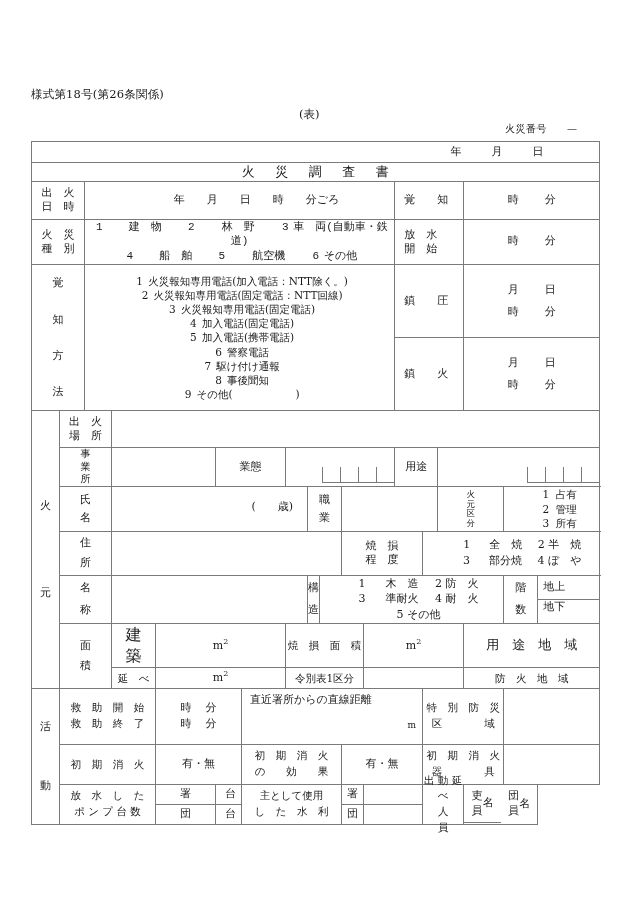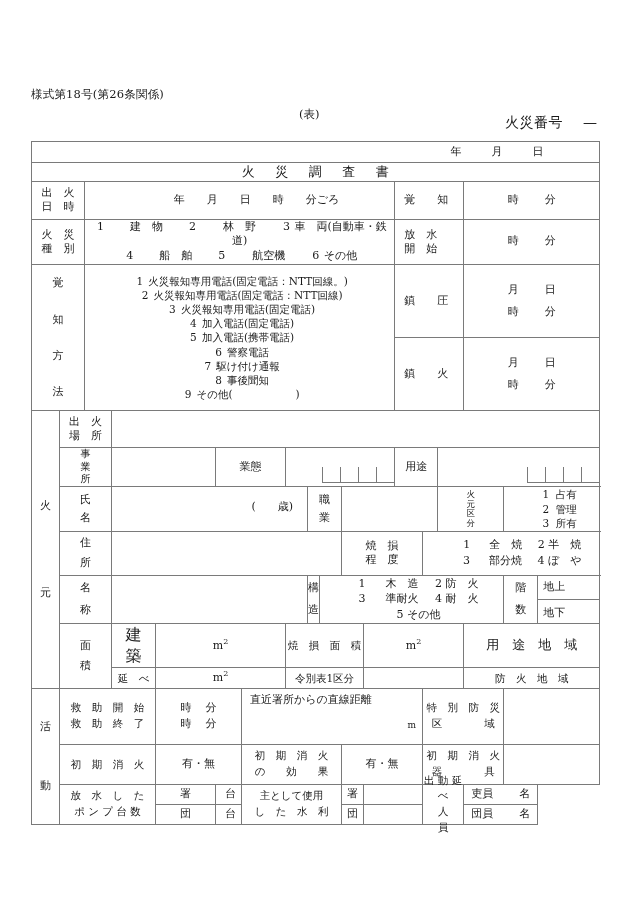--- a/index.html
+++ b/index.html
@@ -33,22 +33,22 @@
   .omote {
     position: absolute;
     left: 299px;
     top: 107px;
     font-size: 11.5px;
     white-space: nowrap;
   }
   .fire-no {
     position: absolute;
     left: 505px;
-    top: 114px;
-    font-size: 14px;
+    top: 122px;
+    font-size: 10px;
     white-space: nowrap;
     letter-spacing: 0.5px;
     text-align: right;
   }
   .fire-no .gap { display:inline-block; width: 20px; }
 
   
   table.form {
     position: absolute;
     left: 31px;
@@ -123,20 +123,21 @@
     font-size: 10.5px;
   }
   .optlist .num { display:inline-block; width: 17px; }
 
   
   .opt2 {
     text-align: left;
     padding: 4px 0 4px 12px;
     line-height: 1.5;
     font-size: 11px;
+    font-family: Liberation Mono, monospace;
   }
   .opt2 .num { display:inline-block; width: 16px; }
   .opt2 .w1 { display:inline-block; width: 76px; }
   .opt2 .w2 { display:inline-block; width: 78px; }
 
   
   .dstub {
     display:flex;
     justify-content: center;
     align-items:center;
@@ -303,21 +304,21 @@
     <tr>
       <td colspan="2" rowspan="2" style="height:75px">
         <div class="vert" style="min-height:145px">
           <span>覚</span>
           <span>知</span>
           <span>方</span>
           <span>法</span>
         </div>
       </td>
       <td colspan="10" rowspan="2" class="optlist">
-        <div><span class="num">1</span><span>火災報知専用電話(固定電話：NTT回線。)</span></div>
+        <div><span class="num">1</span><span>火災報知専用電話(加入電話：NTT除く。)</span></div>
         <div><span class="num">2</span><span>火災報知専用電話(固定電話：NTT回線)</span></div>
         <div><span class="num">3</span><span>火災報知専用電話(固定電話)</span></div>
         <div><span class="num">4</span><span>加入電話(固定電話)</span></div>
         <div><span class="num">5</span><span>加入電話(携帯電話)</span></div>
         <div><span class="num">6</span><span>警察電話</span></div>
         <div><span class="num">7</span><span>駆け付け通報</span></div>
         <div><span class="num">8</span><span>事後聞知</span></div>
         <div><span class="num">9</span><span>その他(　　　　　　)</span></div>
       </td>
       <td colspan="3" style="height:72px">
@@ -495,21 +496,21 @@
         <div class="vert" style="min-height:44px">
           <span>階</span>
           <span>数</span>
         </div>
       </td>
       <td colspan="2" style="padding:0">
         <div style="display:flex;flex-direction:column;height:44px">
           <div style="flex:1;border-bottom:1px solid #7a7a7a;display:flex;align-items:center;padding-left:5px">
             <span>地上</span>
           </div>
-          <div style="flex:1;display:flex;align-items:flex-end;padding-left:5px">
+          <div style="flex:1;display:flex;align-items:flex-start;padding-left:5px">
             <span>地下</span>
           </div>
         </div>
       </td>
     </tr>
 
     <tr style="height:21px">
       <td colspan="2" rowspan="2">
         <div class="vert" style="min-height:40px">
           <span>面</span>
@@ -641,21 +642,21 @@
           <div style="flex:1"></div>
         </div>
       </td>
       <td colspan="2" style="padding:0">
         <div style="display:flex;flex-direction:column;justify-content:center;height:38px;font-size:10.5px;line-height:1.5">
           <div>出 動 延 べ</div>
           <div>人　　　員</div>
         </div>
       </td>
       <td colspan="2" style="padding:0">
-        <div style="display:flex;flex-direction:column;height:38px">
+        <div style="display:flex;flex-direction:row;height:38px">
           <div style="flex:1;border-bottom:1px solid #7a7a7a;display:flex;align-items:center;justify-content:space-between;padding:0 7px">
             <span>吏員</span>
             <span>名</span>
           </div>
           <div style="flex:1;display:flex;align-items:center;justify-content:space-between;padding:0 7px">
             <span>団員</span>
             <span>名</span>
           </div>
         </div>
       </td>

